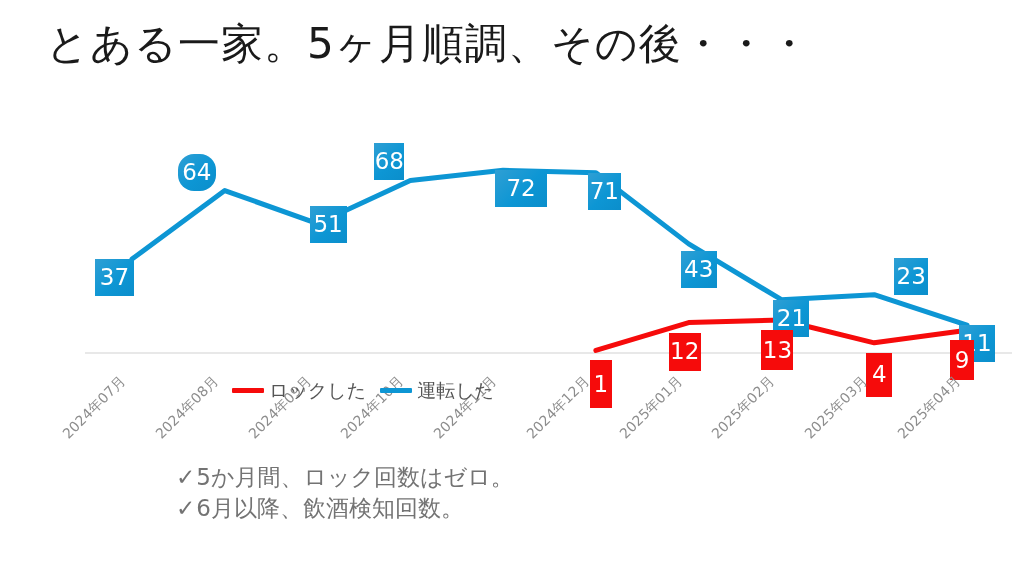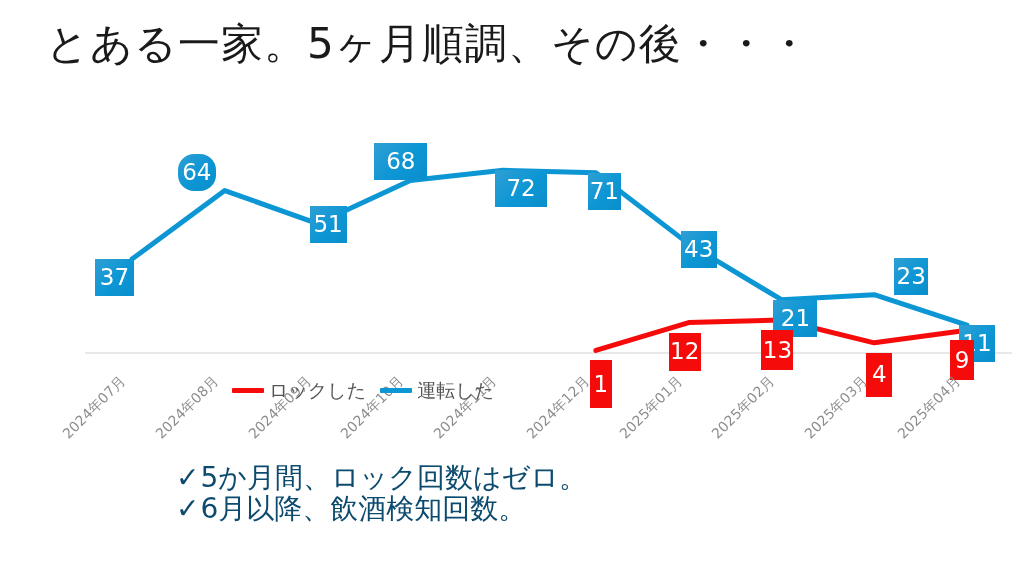--- a/index.html
+++ b/index.html
@@ -74,23 +74,23 @@
     font-family:"DejaVu Sans",sans-serif;
     white-space:nowrap;
     transform-origin:left top;
     transform:rotate(-45deg);
     line-height:1;
   }
   
   #bullets{
     position:absolute;
     left:176px;top:462px;
-    font-size:28px;
+    font-size:23px;
     line-height:31px;
-    color:#0c4a6e;
+    color:#737373;
     font-family:"DejaVu Sans",sans-serif;
   }
   .bullet{white-space:nowrap;display:block;}
   .check{font-family:"DejaVu Sans",sans-serif;margin-right:1px;}
 </style>
 </head>
 <body>
 
 <div id="slide">
 
@@ -103,25 +103,25 @@
 
       <polyline id="series-blue" fill="none" stroke="#0d96d4" stroke-width="5" stroke-linejoin="round" stroke-linecap="round" points="132,164.1125 224.77777777777777,95.6 317.55555555555554,128.5875 410.3333333333333,85.44999999999999 503.1111111111111,75.29999999999998 595.8888888888889,77.8375 688.6666666666666,148.8875 781.4444444444443,204.7125 874.2222222222222,199.6375 967,230.0875"></polyline>
 
       <polyline id="series-red" fill="none" stroke="#f60b0b" stroke-width="5" stroke-linejoin="round" stroke-linecap="round" points="595.8888888888889,255.4625 688.6666666666666,227.55 781.4444444444443,225.0125 874.2222222222222,247.85 967,235.1625"></polyline>
     </svg>
 
     <div id="label-layer">
         <div class="dlabel blue" style="width: 39px; height: 37px; left: 95px; top: 164.113px;">37</div>
         <div class="dlabel blue" style="width: 38px; height: 37px; left: 177.778px; top: 58.6px; border-radius: 16px;">64</div>
         <div class="dlabel blue" style="width: 37px; height: 37px; left: 309.556px; top: 110.588px;">51</div>
-        <div class="dlabel blue" style="width: 53px; height: 37px; left: 374.333px; top: 48.45px;">68</div>
+        <div class="dlabel blue" style="width: 30px; height: 37px; left: 374.333px; top: 48.45px;">68</div>
         <div class="dlabel blue" style="width: 52px; height: 37px; left: 495.111px; top: 75.3px;">72</div>
         <div class="dlabel blue" style="width: 33px; height: 37px; left: 587.889px; top: 77.8375px;">71</div>
-        <div class="dlabel blue" style="width: 36px; height: 37px; left: 680.667px; top: 136px;">43</div>
-        <div class="dlabel blue" style="width: 44px; height: 37px; left: 773.444px; top: 204.713px;">21</div>
+        <div class="dlabel blue" style="width: 36px; height: 37px; left: 680.667px; top: 156px;">43</div>
+        <div class="dlabel blue" style="width: 36px; height: 37px; left: 773.444px; top: 204.713px;">21</div>
         <div class="dlabel blue" style="width: 34px; height: 37px; left: 866.222px; top: 162.637px; margin-left: 28px;">23</div>
         <div class="dlabel blue" style="width: 36px; height: 37px; left: 959px; top: 230.088px;">11</div>
         <div class="dlabel red" style="width: 22px; height: 48px; left: 589.889px; top: 265.462px;">1</div>
         <div class="dlabel red" style="width: 32px; height: 38px; left: 668.667px; top: 237.55px;">12</div>
         <div class="dlabel red" style="width: 32px; height: 40px; left: 761.444px; top: 235.012px;">13</div>
         <div class="dlabel red" style="width: 26px; height: 44px; left: 866.222px; top: 257.85px;">4</div>
         <div class="dlabel red" style="width: 24px; height: 40px; left: 950px; top: 245.162px;">9</div>
       </div>
 
     <div id="xlabel-layer">

